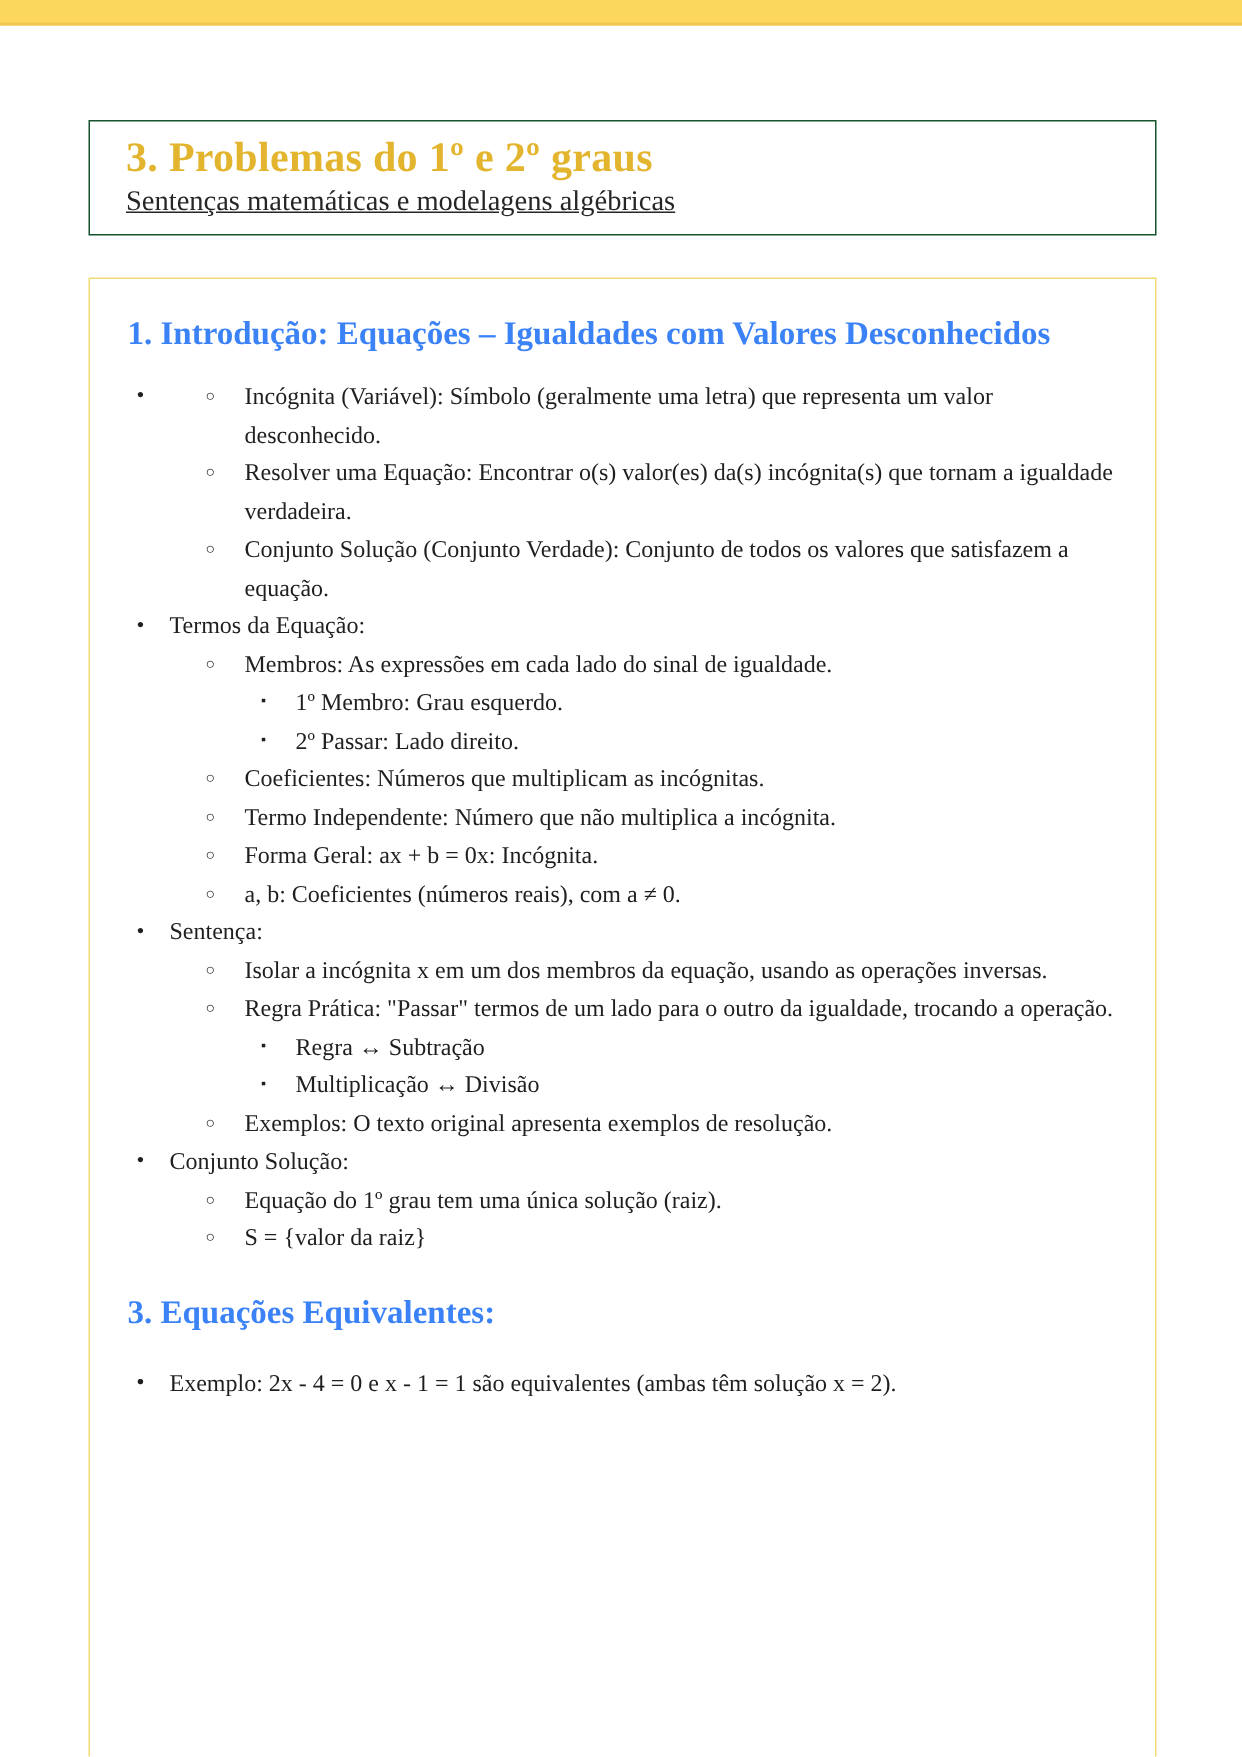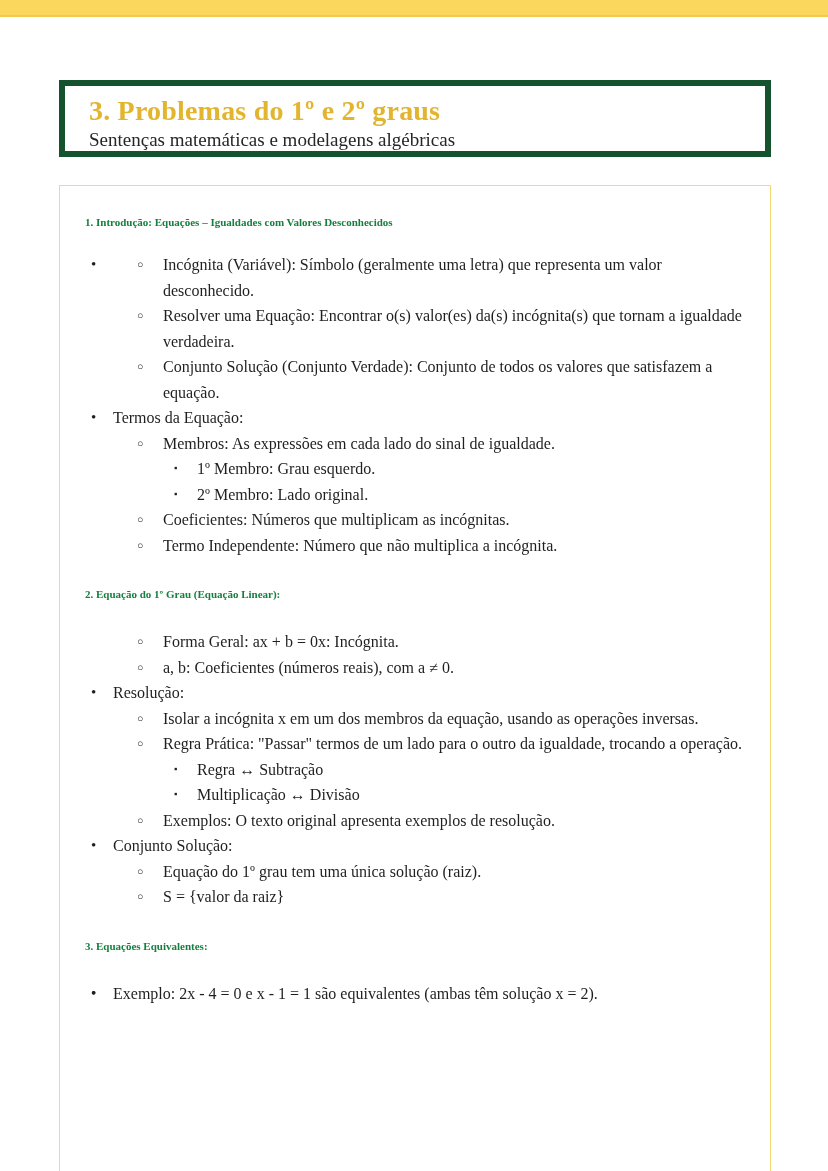--- a/index.html
+++ b/index.html
@@ -18,51 +18,52 @@
     width: 100%;
     height: 15px;
     background: #FBD85D;
     border-bottom: 2px solid #F1C94E;
   }
   .title-box {
     position: absolute;
     left: 59px; top: 80px;
     width: 712px; height: 77px;
     box-sizing: border-box;
-    border: 6px solid #14532d;
+    border: 1px solid #14532d;
     background: #ffffff;
     padding: 9px 10px 0 24px;
   }
   .page-title {
     font-size: 28px;
     font-weight: bold;
     line-height: 32px;
     color: #E3B42D;
     letter-spacing: 0.2px;
   }
   .page-subtitle {
     font-size: 19px;
     line-height: 23px;
     color: #262626;
     margin-top: 1px;
+    text-decoration: underline;
   }
   .content-box {
     position: absolute;
     left: 59px; top: 185px;
     width: 712px; height: 1100px; 
     box-sizing: border-box;
     border: 1px solid #F2DB74;
     background: #ffffff;
     padding: 0 18px 0 25px;
   }
   .sec-h {
-    font-size: 11px;
+    font-size: 22px;
     font-weight: bold;
     line-height: 20px;
-    color: #15803d;
+    color: #3b82f6;
     margin: 26px 0 25px 0;
   }
   .sec-h.first { margin-bottom: 20px; }
   .outline { margin: 0; }
   .li {
     position: relative;
     font-size: 16px;
     line-height: 25.5px;
     color: #1f1f1f;
   }
@@ -93,31 +94,30 @@
   <div class="section">
     <div class="sec-h first">1. Introdução: Equações – Igualdades com Valores Desconhecidos</div>
     <div class="outline">
         <div class="li lvl1"><span class="marker">•</span></div>
         <div class="li lvl2"><span class="marker">○</span><span>Incógnita (Variável): Símbolo (geralmente uma letra) que representa um valor desconhecido.</span></div>
         <div class="li lvl2"><span class="marker">○</span><span>Resolver uma Equação: Encontrar o(s) valor(es) da(s) incógnita(s) que tornam a igualdade verdadeira.</span></div>
         <div class="li lvl2"><span class="marker">○</span><span>Conjunto Solução (Conjunto Verdade): Conjunto de todos os valores que satisfazem a equação.</span></div>
         <div class="li lvl1"><span class="marker">•</span><span>Termos da Equação:</span></div>
         <div class="li lvl2"><span class="marker">○</span><span>Membros: As expressões em cada lado do sinal de igualdade.</span></div>
         <div class="li lvl3"><span class="marker">▪</span><span>1º Membro: Grau esquerdo.</span></div>
-        <div class="li lvl3"><span class="marker">▪</span><span>2º Membro: Lado original.</span></div>
+        <div class="li lvl3"><span class="marker">▪</span><span>2º Passar: Lado direito.</span></div>
         <div class="li lvl2"><span class="marker">○</span><span>Coeficientes: Números que multiplicam as incógnitas.</span></div>
         <div class="li lvl2"><span class="marker">○</span><span>Termo Independente: Número que não multiplica a incógnita.</span></div>
       </div>
   </div>
   <div class="section">
-    <div class="sec-h">2. Equação do 1º Grau (Equação Linear):</div>
     <div class="outline">
         <div class="li lvl2"><span class="marker">○</span><span>Forma Geral: ax + b = 0x: Incógnita.</span></div>
         <div class="li lvl2"><span class="marker">○</span><span>a, b: Coeficientes (números reais), com a ≠ 0.</span></div>
-        <div class="li lvl1"><span class="marker">•</span><span>Resolução:</span></div>
+        <div class="li lvl1"><span class="marker">•</span><span>Sentença:</span></div>
         <div class="li lvl2"><span class="marker">○</span><span>Isolar a incógnita x em um dos membros da equação, usando as operações inversas.</span></div>
         <div class="li lvl2"><span class="marker">○</span><span>Regra Prática: "Passar" termos de um lado para o outro da igualdade, trocando a operação.</span></div>
         <div class="li lvl3"><span class="marker">▪</span><span>Regra ↔ Subtração</span></div>
         <div class="li lvl3"><span class="marker">▪</span><span>Multiplicação ↔ Divisão</span></div>
         <div class="li lvl2"><span class="marker">○</span><span>Exemplos: O texto original apresenta exemplos de resolução.</span></div>
         <div class="li lvl1"><span class="marker">•</span><span>Conjunto Solução:</span></div>
         <div class="li lvl2"><span class="marker">○</span><span>Equação do 1º grau tem uma única solução (raiz).</span></div>
         <div class="li lvl2"><span class="marker">○</span><span>S = {valor da raiz}</span></div>
       </div>
   </div>

